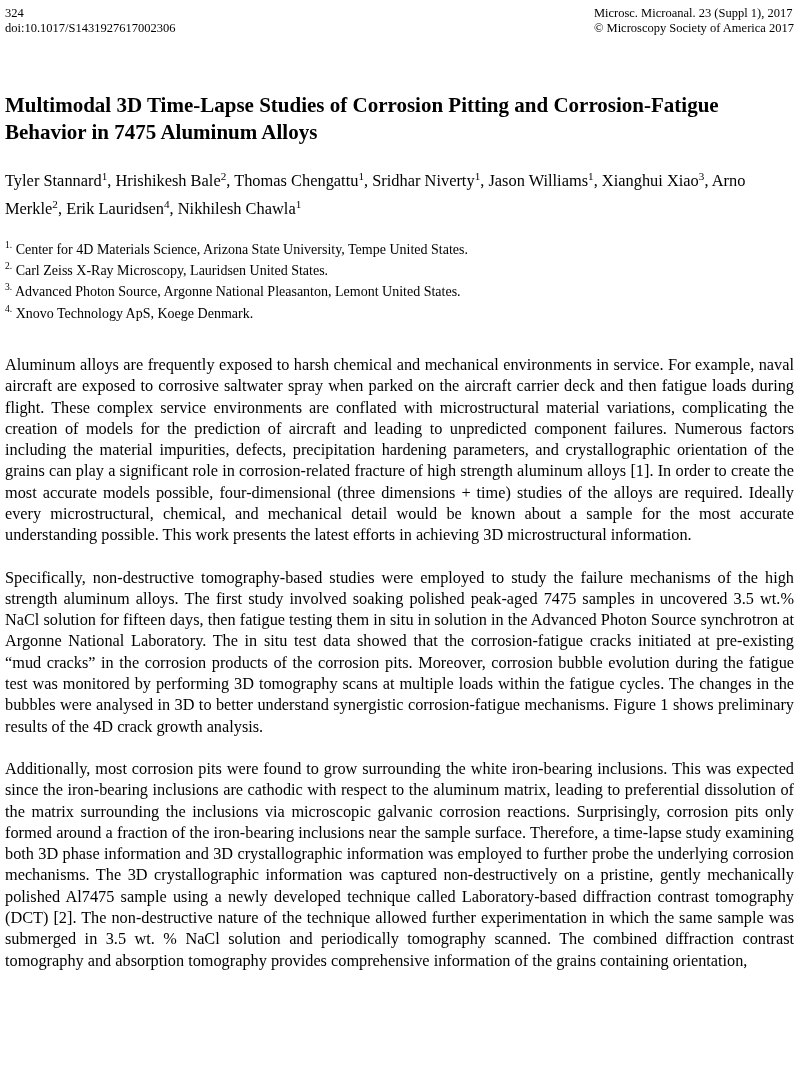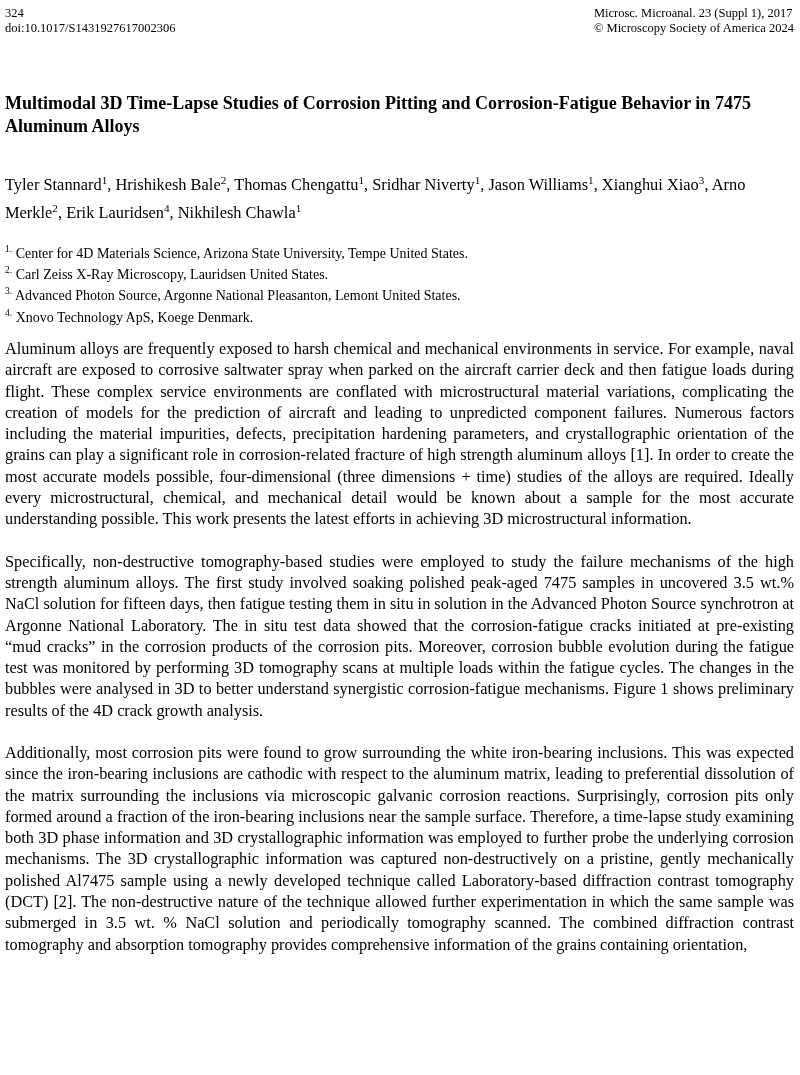--- a/index.html
+++ b/index.html
@@ -15,42 +15,42 @@
   }
   .page-header {
     display: flex;
     justify-content: space-between;
     font-size: 12.5px;
     line-height: 1.18;
   }
   .header-left { text-align: left; }
   .header-right { }
   .paper-title {
-    font-size: 18px;
+    font-size: 21px;
     font-weight: bold;
     line-height: 1.33;
     margin: 56px 0 16px 0;
   }
   .authors {
     font-size: 16.4px;
     line-height: 1.68;
-    margin-top: 32px;
+    margin-top: 20px;
   }
   .authors sup, .affil sup {
     font-size: 68%;
     line-height: 0;
   }
   .affiliations {
     margin-top: 10px;
     font-size: 14px;
     line-height: 1.52;
   }
   .affil { white-space: normal; }
   .body-text {
-    margin-top: 10px;
+    margin-top: 30px;
   }
   .body-text p {
     font-size: 16.3px;
     line-height: 21.3px;
     text-align: justify;
     margin: 0;
   }
   .body-text p + p {
     margin-top: 21px;
   }
@@ -60,21 +60,21 @@
 
 <div class="page">
 
   <div class="page-header">
     <div class="header-left">
       <div>324</div>
       <div>doi:10.1017/S1431927617002306</div>
     </div>
     <div class="header-right">
       <div>Microsc. Microanal. 23 (Suppl 1), 2017</div>
-      <div>© Microscopy Society of America 2024</div>
+      <div>© Microscopy Society of America 2017</div>
     </div>
   </div>
 
   <h1 class="paper-title">Multimodal 3D Time-Lapse Studies of Corrosion Pitting and Corrosion-Fatigue Behavior in 7475 Aluminum Alloys</h1>
 
   <p class="authors"><span><span>Tyler Stannard</span><sup>1</sup><span>, </span></span><span><span>Hrishikesh Bale</span><sup>2</sup><span>, </span></span><span><span>Thomas Chengattu</span><sup>1</sup><span>, </span></span><span><span>Sridhar Niverty</span><sup>1</sup><span>, </span></span><span><span>Jason Williams</span><sup>1</sup><span>, </span></span><span><span>Xianghui Xiao</span><sup>3</sup><span>, </span></span><span><span>Arno Merkle</span><sup>2</sup><span>, </span></span><span><span>Erik Lauridsen</span><sup>4</sup><span>, </span></span><span><span>Nikhilesh Chawla</span><sup>1</sup><span></span></span></p>
 
   <div class="affiliations">
     <div class="affil"><sup>1.</sup> <span>Center for 4D Materials Science, Arizona State University, Tempe United States.</span></div>
     <div class="affil"><sup>2.</sup> <span>Carl Zeiss X-Ray Microscopy, Lauridsen United States.</span></div>

